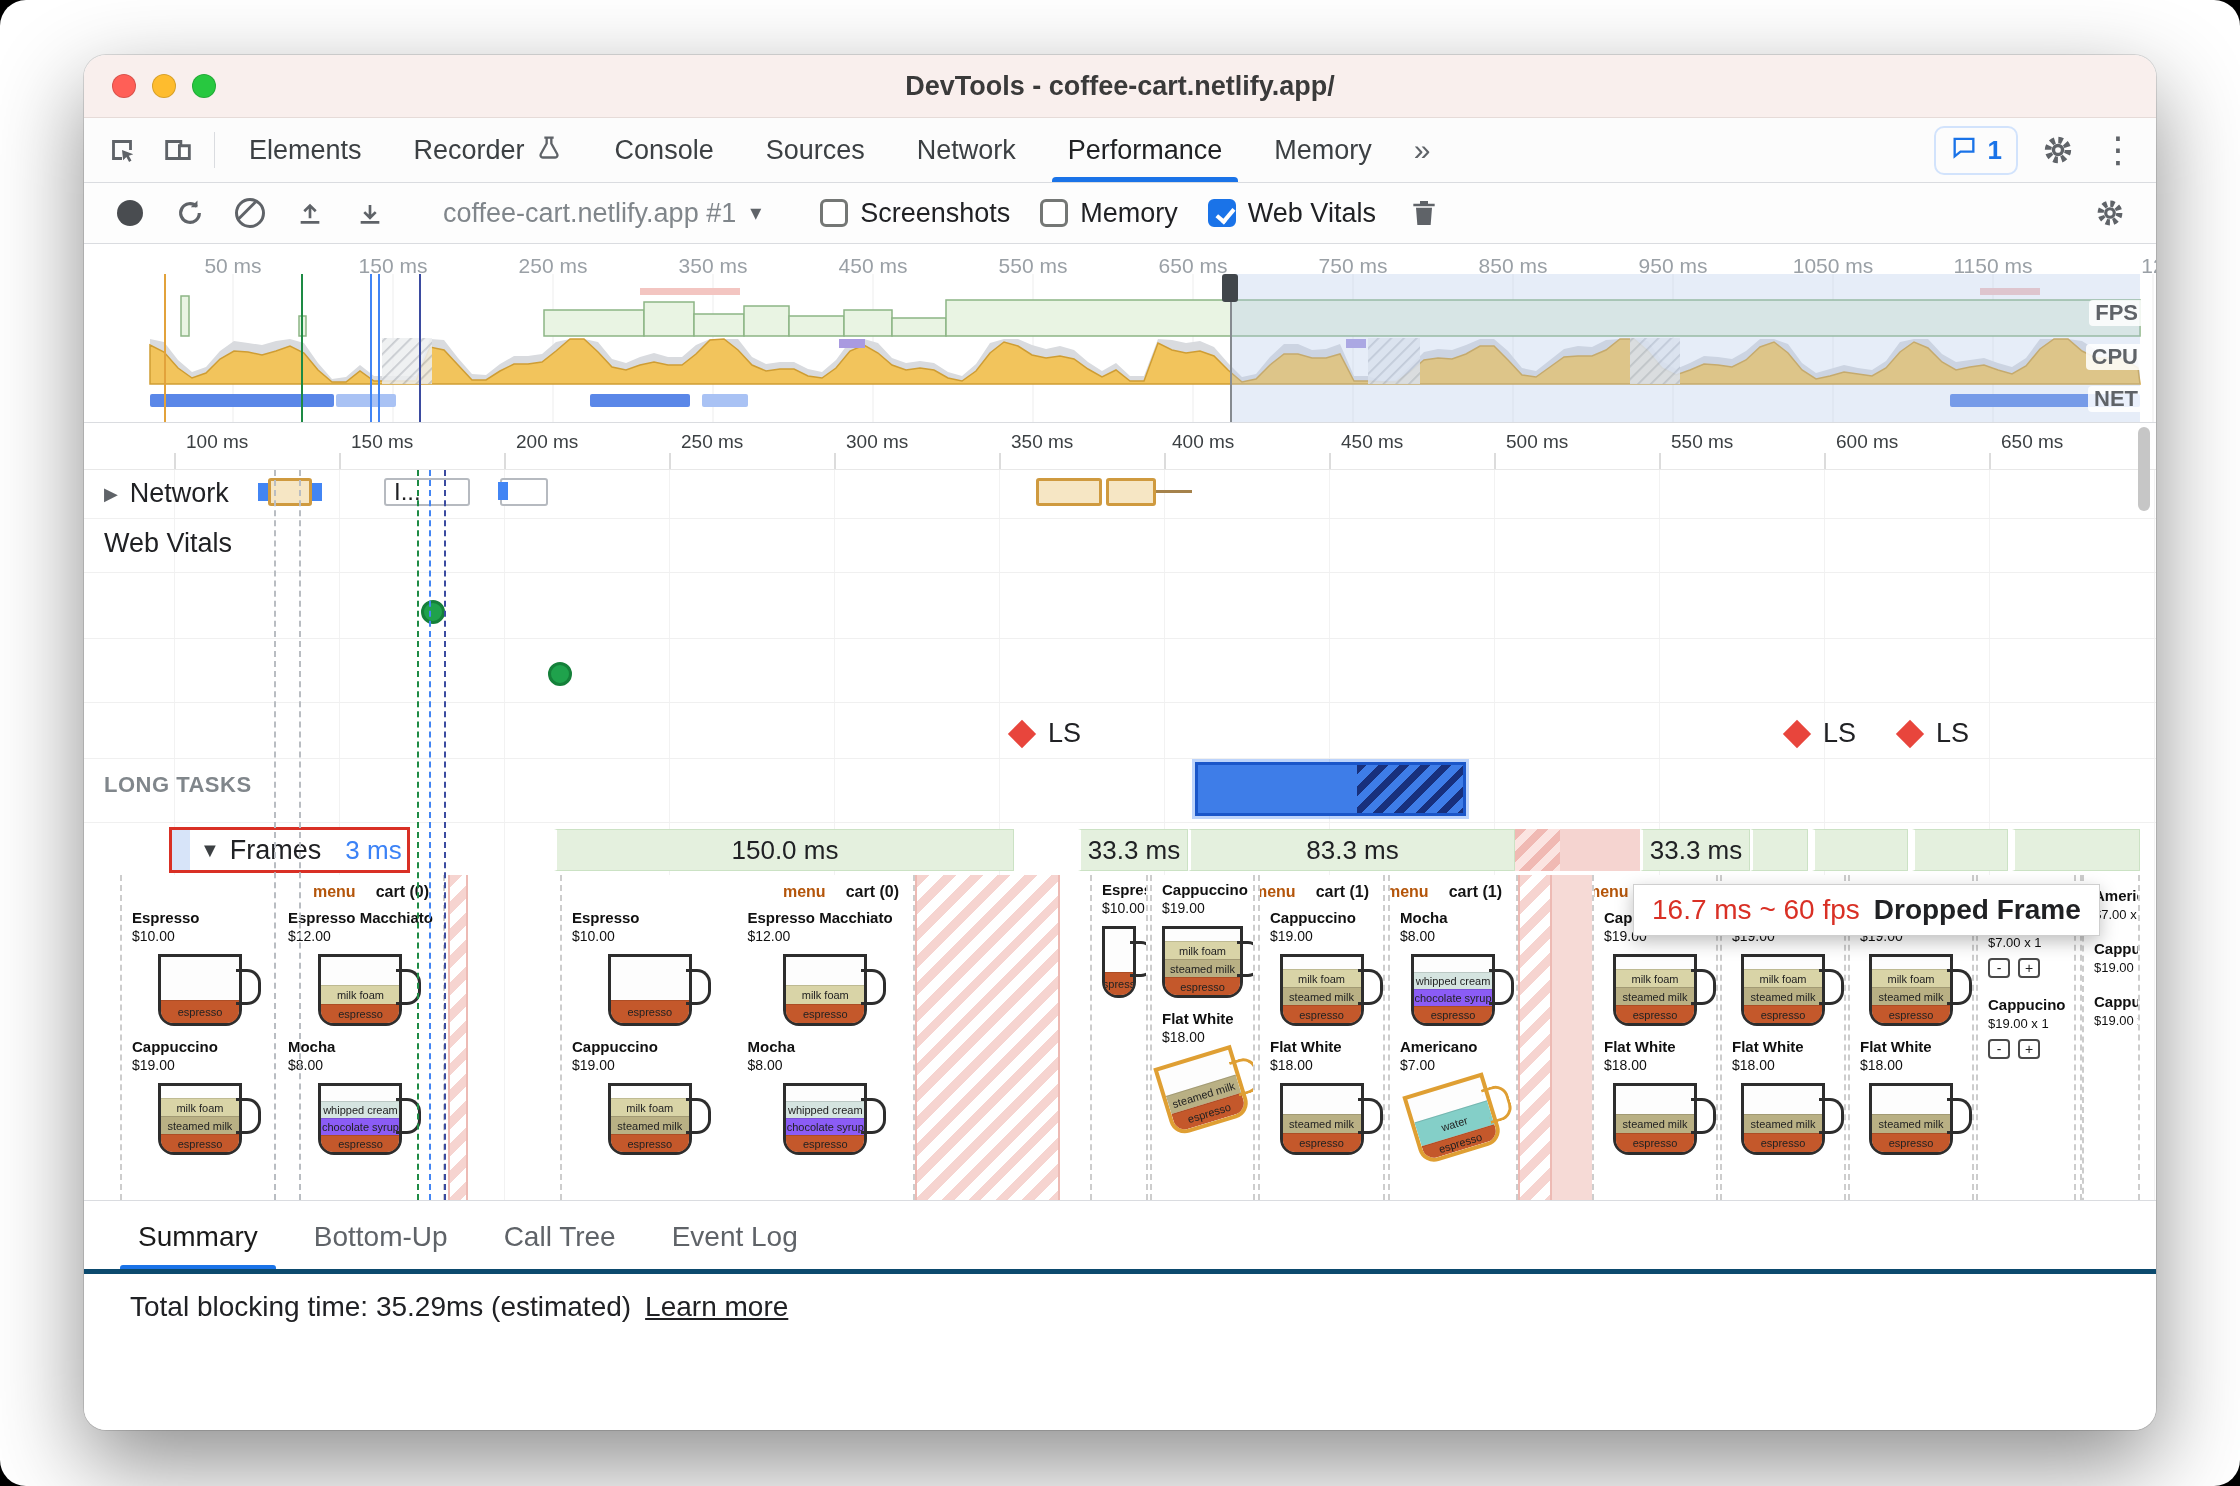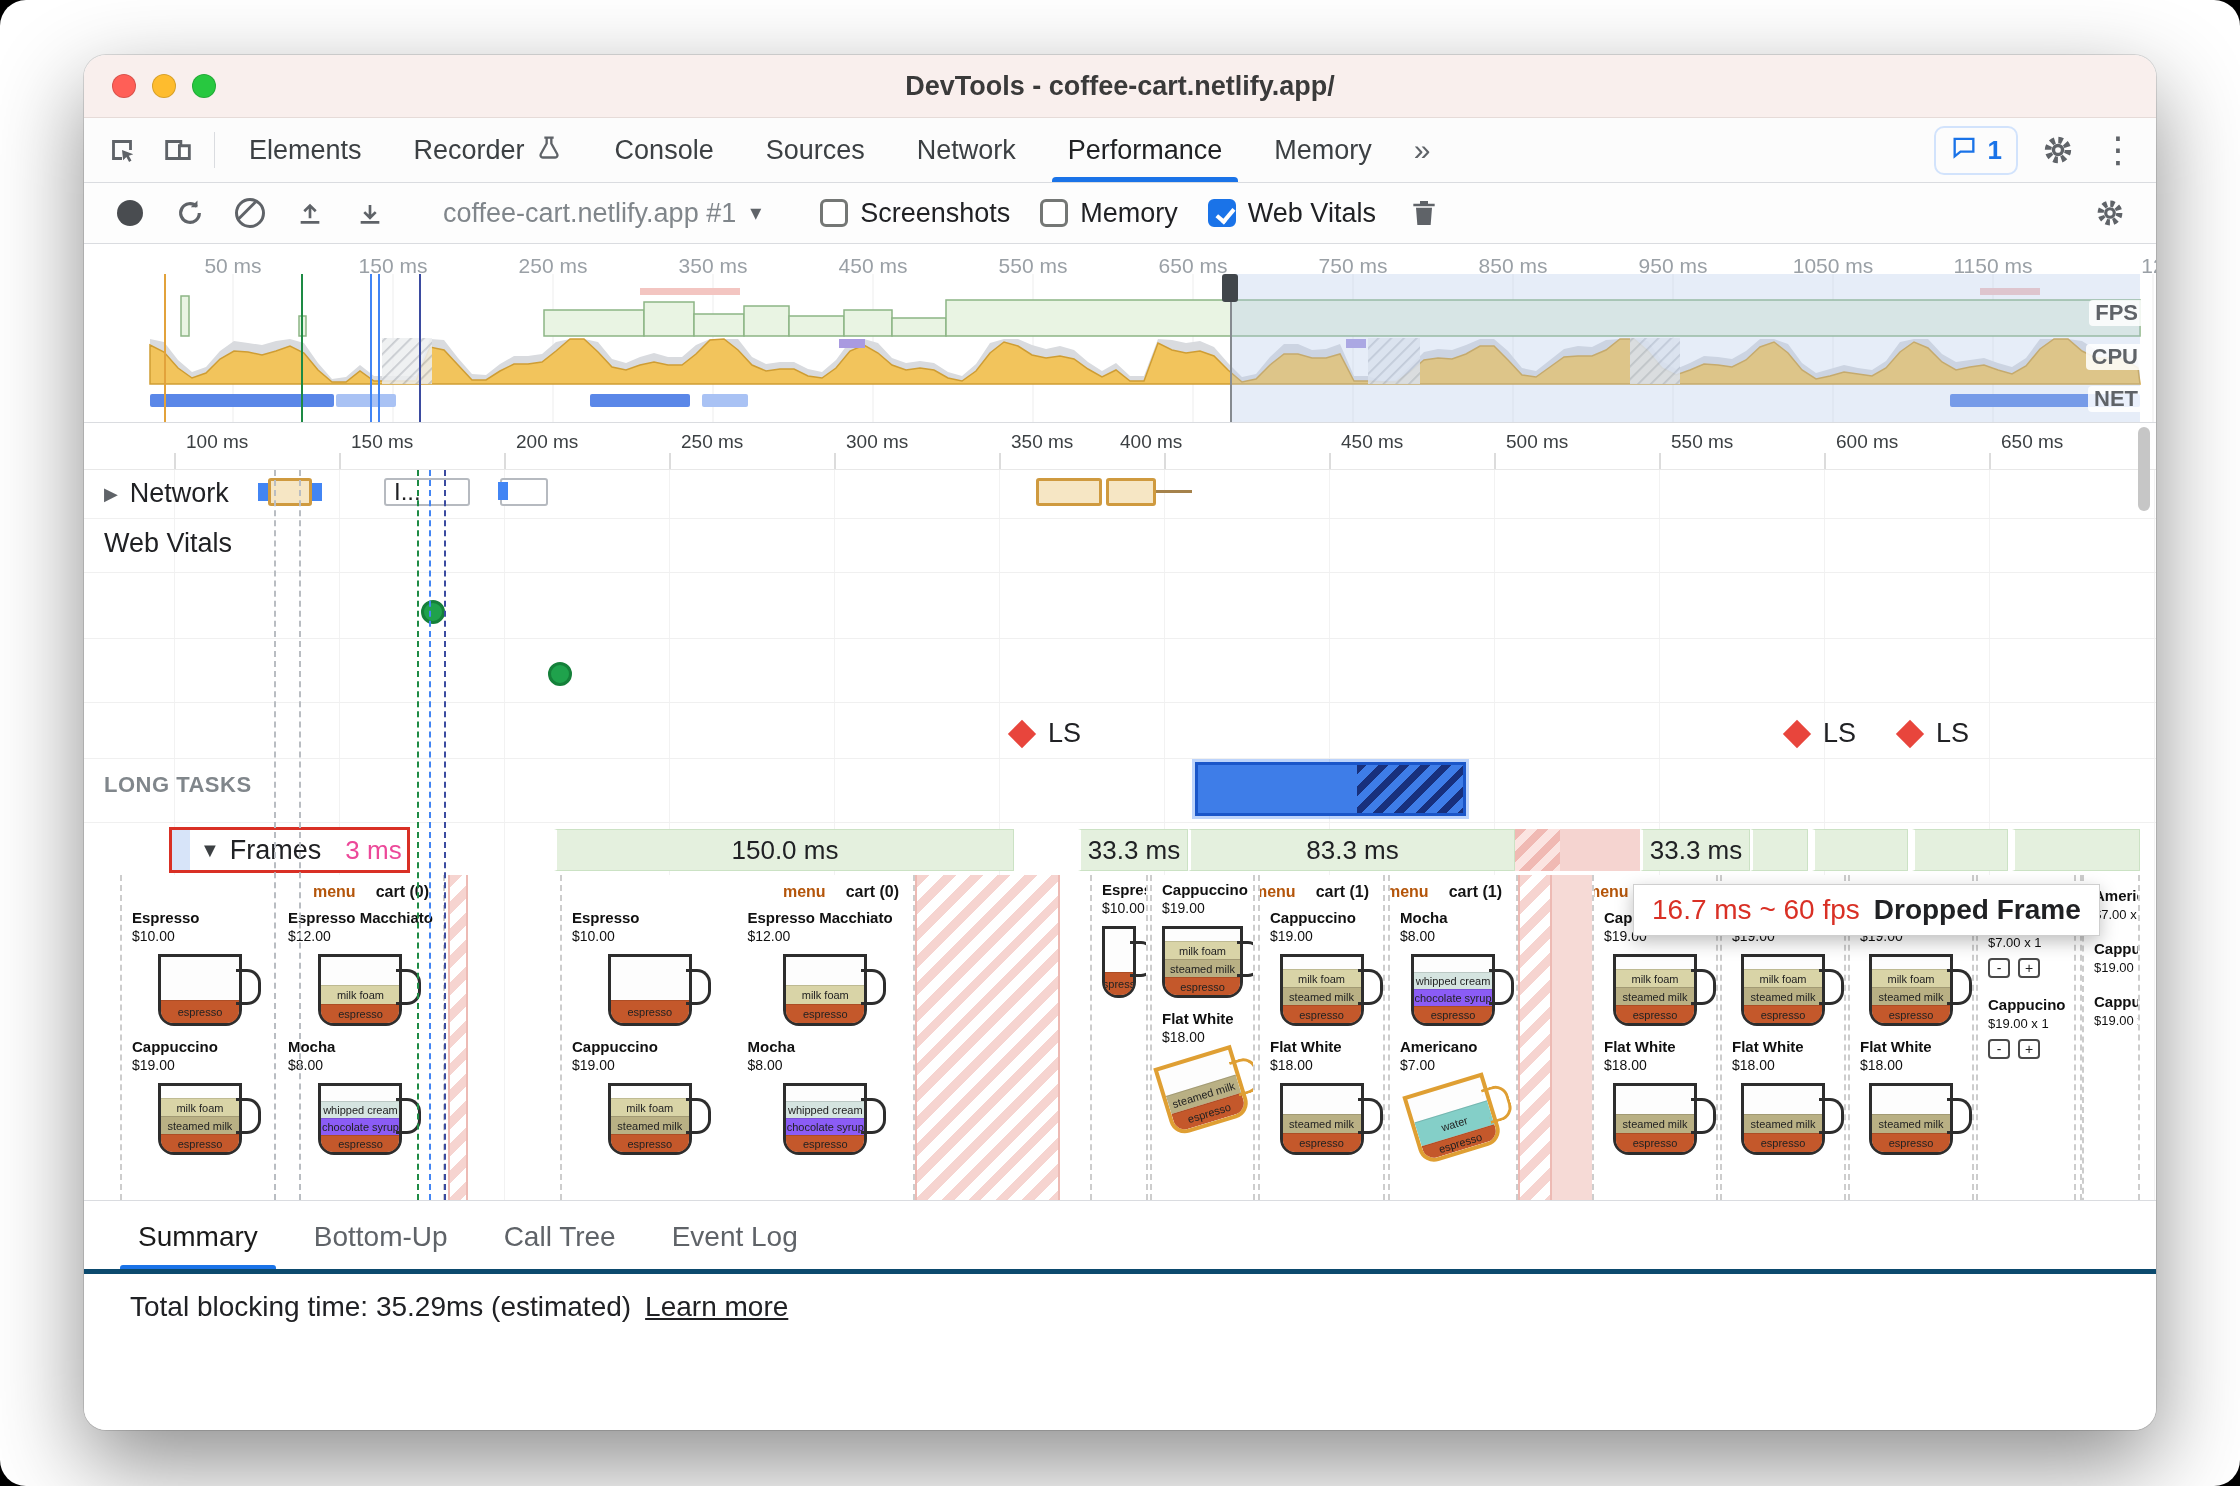--- a/index.html
+++ b/index.html
@@ -89,21 +89,21 @@
   .lsl1{left:964px}.lsl2{left:1739px}.lsl3{left:1852px}
   .lt-label{position:absolute;left:20px;top:302px;font-size:22px;font-weight:bold;color:#80868b;letter-spacing:.5px;}
   .longtask{position:absolute;left:1111px;top:292px;width:271px;height:54px;background:#3e7de8;border:3px solid #1a56c9;box-sizing:border-box;box-shadow:0 0 0 3px rgba(66,133,244,.35);}
   .longtask::after{content:"";position:absolute;right:0;top:0;bottom:0;width:40%;background:repeating-linear-gradient(135deg,#18307c 0 7px,transparent 7px 15px);}
 
   
   .frames-row{position:absolute;left:0;right:0;top:357px;height:48px;}
   .frames-box{position:absolute;left:85px;top:0;width:241px;height:46px;border:3px solid #d93025;box-sizing:border-box;display:flex;align-items:center;background:#fff;z-index:10;}
   .frames-chip{width:18px;align-self:stretch;background:#d7e4f9;margin-right:10px;flex:none;}
   .fr-disc{font-size:20px;color:#3c4043;margin-right:10px;}
-  .frames-dur{margin-left:24px;font-size:26px;color:#ec4899;}
+  .frames-dur{margin-left:24px;font-size:26px;color:#3b82f6;}
   .fseg{position:absolute;top:2px;height:42px;display:flex;align-items:center;justify-content:center;font-size:26px;color:#202124;box-sizing:border-box;white-space:nowrap;}
   .fgreen{background:#e4f0de;border:1px solid #cbe2c4;border-left:3px solid #fff;}
   .fhatch{background:repeating-linear-gradient(135deg,#f0b9b3 0 8px,#fbe4e1 8px 16px);}
   .fpink{background:#f5d4d0;}
 
   
   .filmstrip{position:absolute;left:0;right:0;top:405px;height:325px;}
   .shot{position:absolute;top:0;height:100%;background:#fff;border-left:2px dashed #cdcdcd;border-right:2px dashed #cdcdcd;box-sizing:border-box;overflow:hidden;z-index:5;}
   .fs-hatch{position:absolute;top:0;height:100%;background:repeating-linear-gradient(135deg,#f6d4d0 0 9px,#fff 9px 19px);border-left:2px solid #edbab4;border-right:2px solid #edbab4;box-sizing:border-box;}
   .fs-pink{position:absolute;top:0;height:100%;background:#f6dad6;}
@@ -361,21 +361,21 @@
         <span class="rlabel" style="left: 267px;">150 ms</span>
         <span class="rtick" style="left: 420px;"></span>
         <span class="rlabel" style="left: 432px;">200 ms</span>
         <span class="rtick" style="left: 585px;"></span>
         <span class="rlabel" style="left: 597px;">250 ms</span>
         <span class="rtick" style="left: 750px;"></span>
         <span class="rlabel" style="left: 762px;">300 ms</span>
         <span class="rtick" style="left: 915px;"></span>
         <span class="rlabel" style="left: 927px;">350 ms</span>
         <span class="rtick" style="left: 1080px;"></span>
-        <span class="rlabel" style="left: 1036px;">400 ms</span>
+        <span class="rlabel" style="left: 1088px;">400 ms</span>
         <span class="rtick" style="left: 1245px;"></span>
         <span class="rlabel" style="left: 1257px;">450 ms</span>
         <span class="rtick" style="left: 1410px;"></span>
         <span class="rlabel" style="left: 1422px;">500 ms</span>
         <span class="rtick" style="left: 1575px;"></span>
         <span class="rlabel" style="left: 1587px;">550 ms</span>
         <span class="rtick" style="left: 1740px;"></span>
         <span class="rlabel" style="left: 1752px;">600 ms</span>
         <span class="rtick" style="left: 1905px;"></span>
         <span class="rlabel" style="left: 1917px;">650 ms</span>

